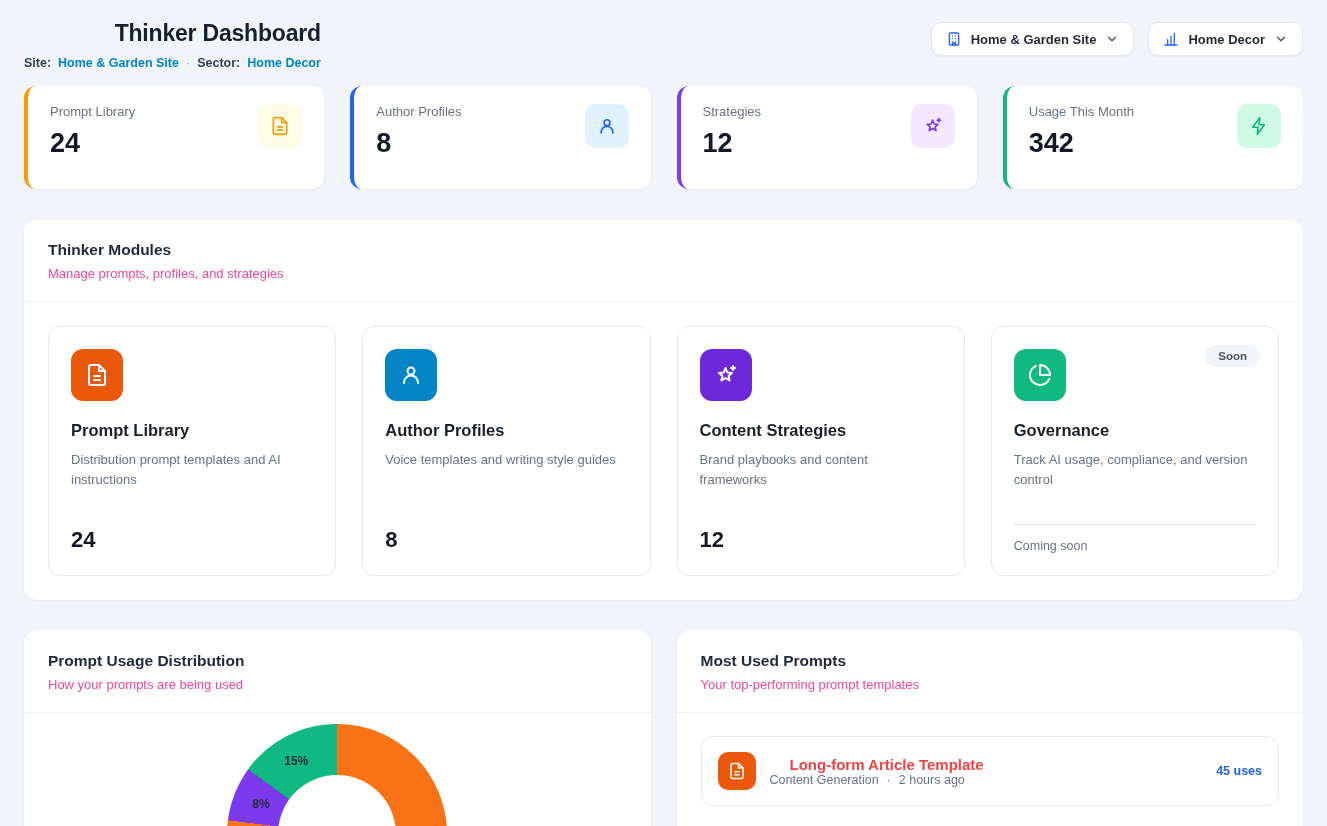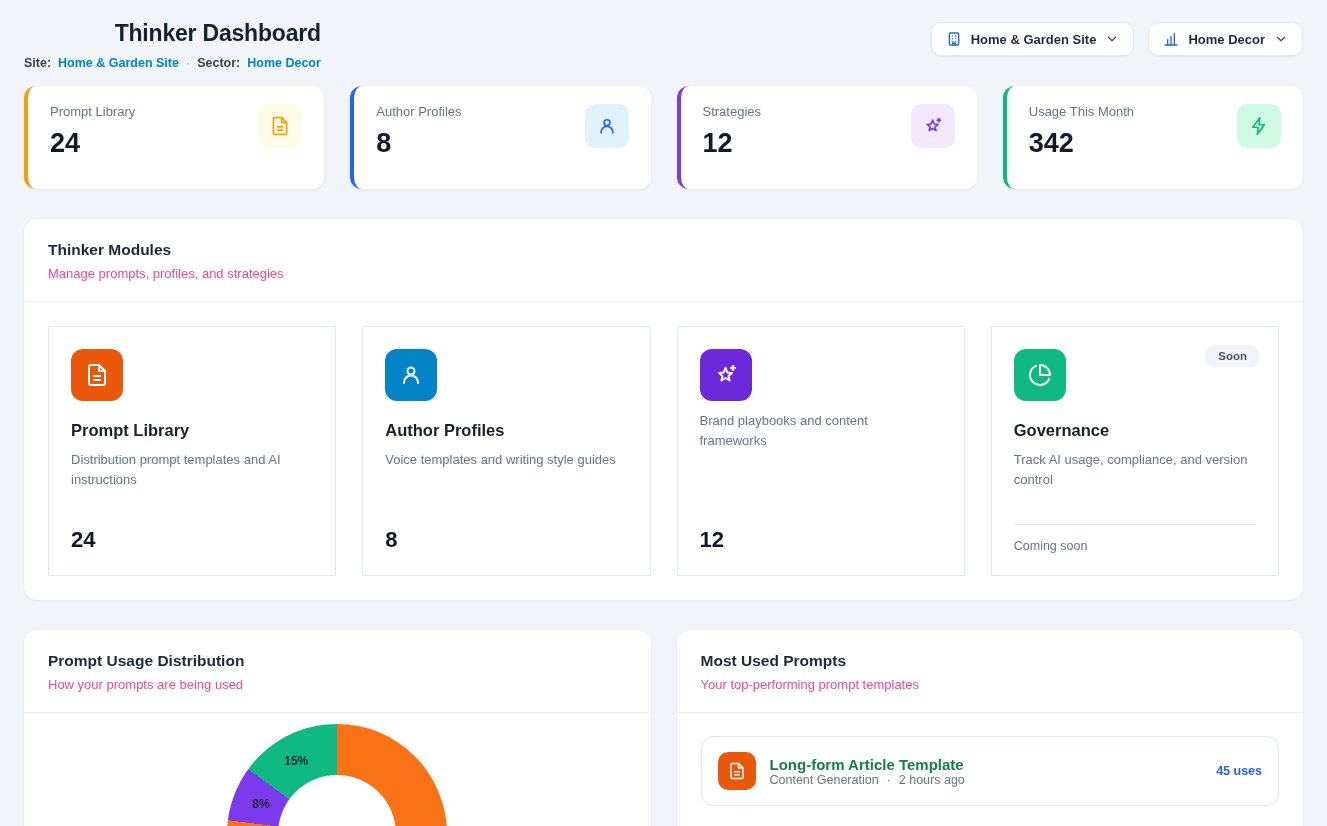--- a/index.html
+++ b/index.html
@@ -47,21 +47,21 @@
   }
   .stat-icon svg { width:20px; height:20px; }
 
   
   .section-card { background:#fff; border-radius:14px; box-shadow:0 1px 3px rgba(15,23,42,.06); margin-bottom:30px; }
   .section-head { padding:22px 24px 20px; border-bottom:1px solid #eef2f6; }
   .section-title { font-size:15.5px; font-weight:700; color:#1e293b; }
   .section-sub { font-size:13px; color:#ec4899; margin-top:7px; }
   .modules-grid { display:grid; grid-template-columns:repeat(4,1fr); gap:26px; padding:24px; }
   .module-card {
-    position:relative; background:#fff; border:1px solid #e2e8f0; border-radius:0;
+    position:relative; background:#fff; border:1px solid #e2e8f0; border-radius:12px;
     padding:22px; min-height:250px; display:flex; flex-direction:column; cursor:pointer;
   }
   .module-icon {
     width:52px; height:52px; border-radius:12px; background:var(--accent,#888);
     color:#fff; display:flex; align-items:center; justify-content:center; flex:none;
   }
   .module-icon svg { width:24px; height:24px; }
   .module-title { font-size:16.5px; font-weight:700; color:#16212e; margin-top:20px; }
   .module-desc { font-size:13px; color:#64748b; line-height:1.5; margin-top:10px; max-width:235px; }
   .module-value { font-size:22px; font-weight:800; color:#111827; margin-top:auto; }
@@ -88,21 +88,21 @@
   .prompt-item {
     display:flex; align-items:center; gap:14px; background:#fff;
     border:1px solid #e2e8f0; border-radius:12px; padding:15px 16px; cursor:pointer;
   }
   .prompt-icon {
     width:38px; height:38px; border-radius:10px; background:var(--accent,#ea580c);
     color:#fff; display:flex; align-items:center; justify-content:center; flex:none;
   }
   .prompt-icon svg { width:18px; height:18px; }
   .prompt-info { flex:1; }
-  .prompt-title { font-size:15px; font-weight:700; color:#15803d; }
+  .prompt-title { font-size:15px; font-weight:700; color:#ef4444;margin-left:20px; }
   .prompt-meta { font-size:12.5px; color:#64748b; display:flex; gap:8px; }
   .prompt-uses { font-size:12.5px; font-weight:700; color:#2563eb; white-space:nowrap; }
 </style>
 </head>
 <body>
 
 <div class="page">
 
   <div class="header">
     <div>
@@ -231,20 +231,21 @@
         <div class="module-value">8</div>
       </div>
 
       <div class="module-card" style="--accent: #6d28d9;">
         <div class="module-icon">
           <svg viewBox="0 0 24 24" fill="none" stroke="currentColor" stroke-width="2" stroke-linejoin="round">
               <path d="M11.5 5l1.9 4.6 4.6.4-3.5 3 1.1 4.5-4.1-2.5-4.1 2.5 1.1-4.5-3.5-3 4.6-.4z"></path>
               <path d="M19 3l.5 1.5L21 5l-1.5.5L19 7l-.5-1.5L17 5l1.5-.5z"></path>
             </svg>
         </div>
+        <div class="module-title">Content Strategies</div>
         <div class="module-desc">Brand playbooks and content frameworks</div>
         <div class="module-value">12</div>
       </div>
 
       <div class="module-card" style="--accent: #10b981;">
         <div class="module-badge">Soon</div>
         <div class="module-icon">
           <svg viewBox="0 0 24 24" fill="none" stroke="currentColor" stroke-width="2" stroke-linecap="round" stroke-linejoin="round">
               <path d="M21.2 15.9A10 10 0 1 1 8 2.8"></path>
               <path d="M22 12A10 10 0 0 0 12 2v10z"></path>

